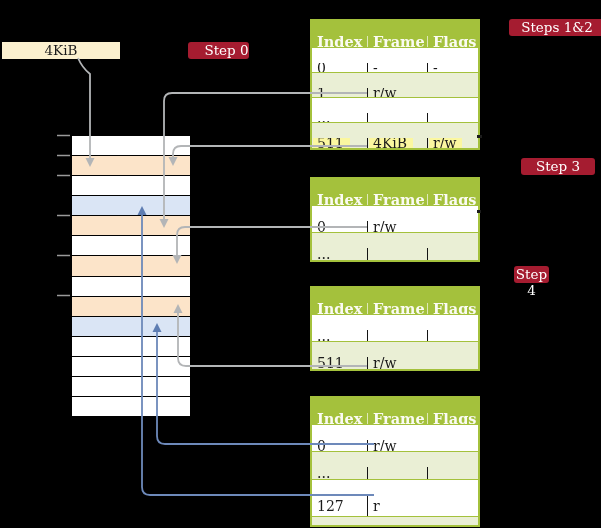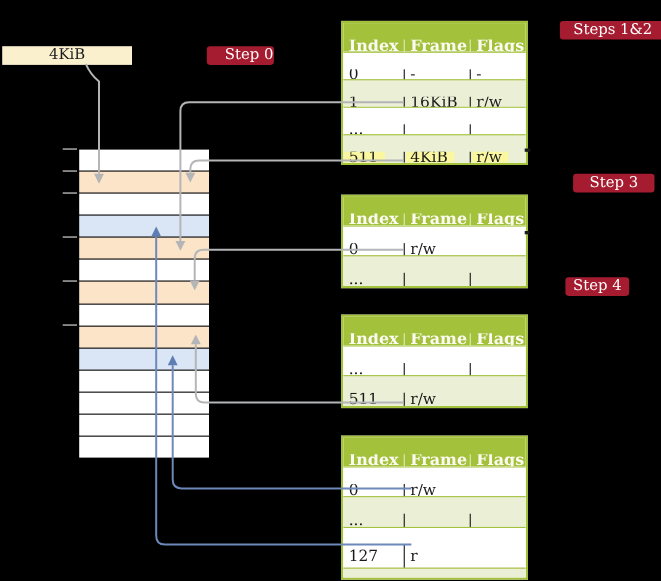--- a/index.html
+++ b/index.html
@@ -21,21 +21,21 @@
     background:var(--frame-label-bg);font-size:13.5px;line-height:17px;text-align:center;
   }
   
   .badge{
     position:absolute;height:17px;background:var(--badge);color:#fff;
     font-size:13.5px;line-height:16px;text-align:center;border-radius:3px;
   }
   #badge-step0{left:188px;top:42px;width:61px;padding-left:16px;}
   #badge-steps12{left:509px;top:19px;width:96px;border-radius:3px 0 0 3px;}
   #badge-step3{left:521px;top:158px;width:74px;}
-  #badge-step4{left:514px;top:252px;width:58px;}
+  #badge-step4{left:514px;top:266px;width:35px;}
   
   #memory-column{
     position:absolute;left:71px;top:135px;width:120px;height:282px;
     background:#000;display:flex;flex-direction:column;gap:1px;padding:1px;
   }
   #memory-column .mrow{flex:1;}
   
   .tbl{
     position:absolute;left:310px;width:170px;border:2px solid var(--table-border);
     background:#fff;overflow:hidden;
@@ -88,21 +88,20 @@
       <div class="td c2">Frame</div>
       <div class="td c3">Flags</div>
     </div>
     <div class="tr" style="height:25px">
       <div class="td c1">0</div>
       <div class="td c2">-</div>
       <div class="td c3">-</div>
     </div>
     <div class="tr alt" style="height:25px">
       <div class="td c1">1</div>
-      <div class="td c2">16KiB</div>
       <div class="td c3">r/w</div>
     </div>
     <div class="tr" style="height:25px">
       <div class="td c1">...</div>
       <div class="td c2"></div>
       <div class="td c3"></div>
     </div>
     <div class="tr alt" style="height:26px">
       <div class="td c1">
           <span class="hl">511</span>

